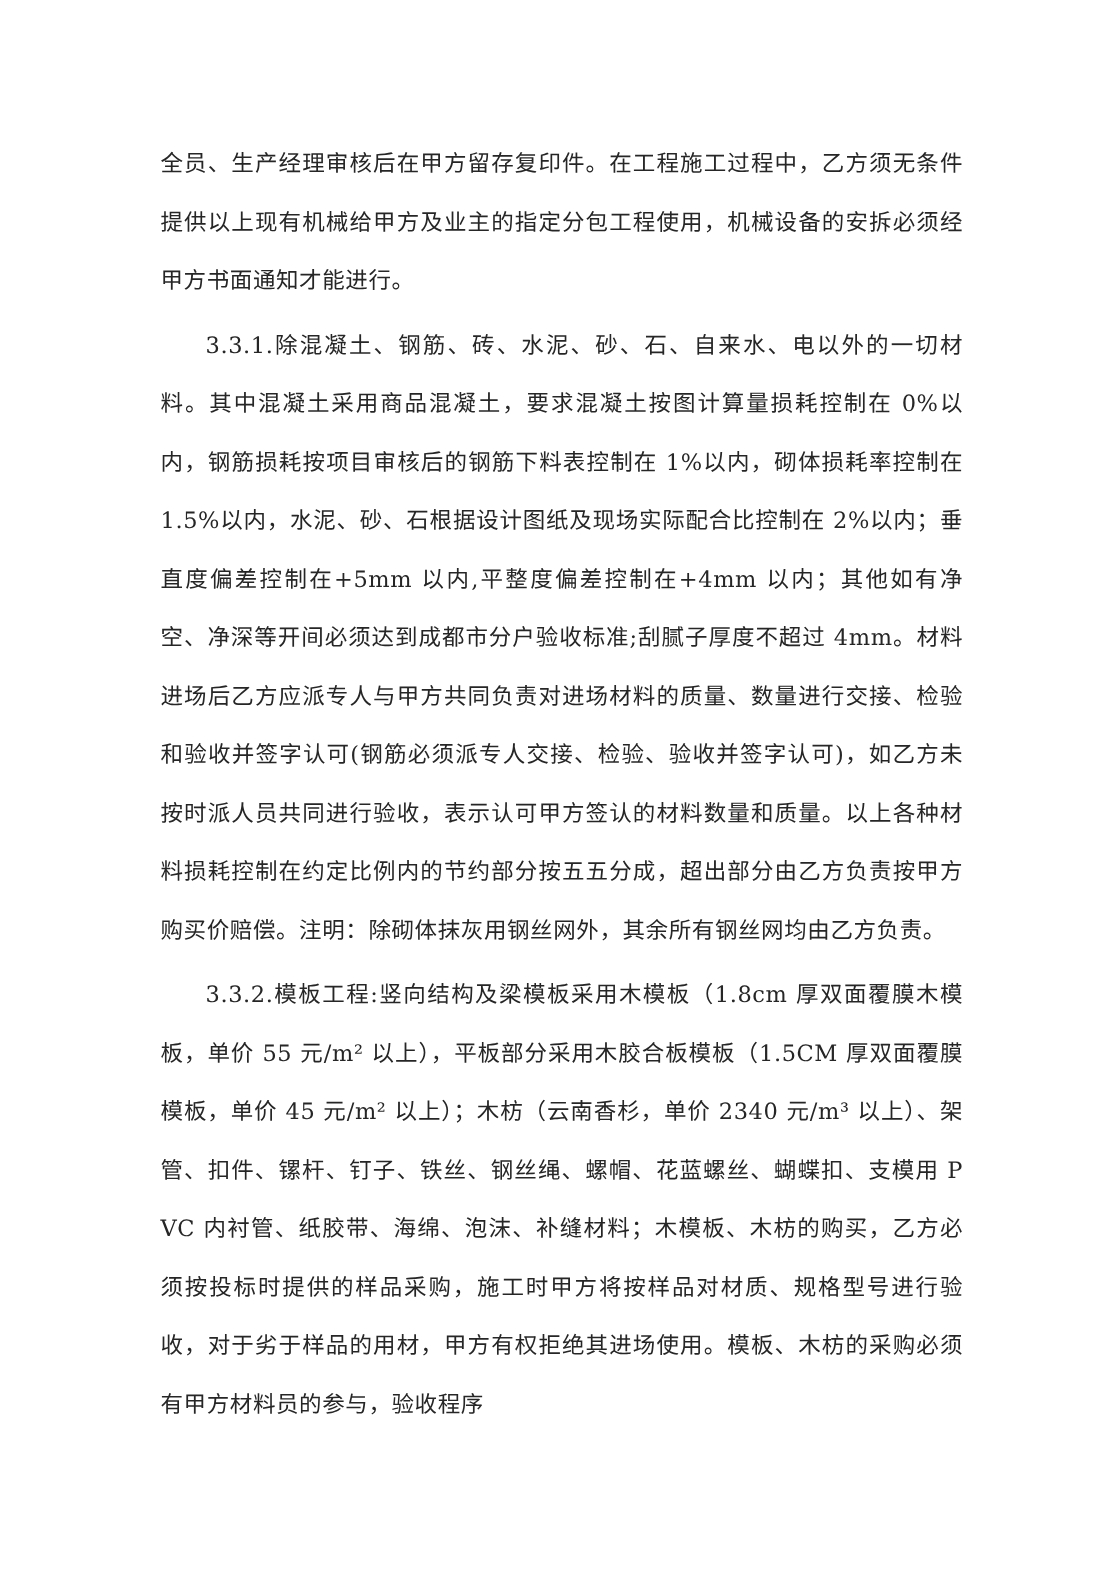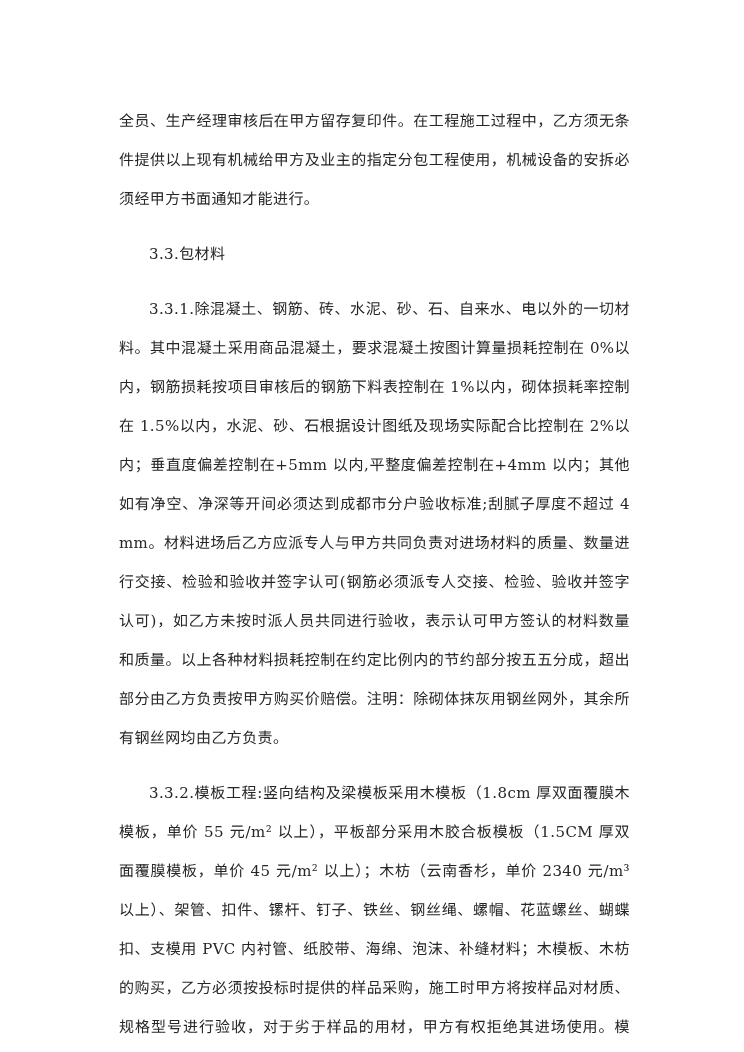--- a/index.html
+++ b/index.html
@@ -21,33 +21,32 @@
     top: 86px;
     width: 543px;
     color: #262626;
     font-size: 15px;
     line-height: 39px;
     text-align: justify;
     text-justify: inter-character;
     letter-spacing: 0.4px;
   }
   .para {
-    margin: 16px;
+    margin: 4px;
     padding: 0;
     text-align: justify;
     text-align-last: left;
     word-break: break-all;
   }
   .para.indent {
     text-indent: 2em;
   }
 </style>
 </head>
 <body>
 
 <div class="page">
   <div class="text-block">
     <p class="para">全员、生产经理审核后在甲方留存复印件。在工程施工过程中，乙方须无条件提供以上现有机械给甲方及业主的指定分包工程使用，机械设备的安拆必须经甲方书面通知才能进行。</p>
-    <p class="para indent">3.3.包材料</p>
     <p class="para indent">3.3.1.除混凝土、钢筋、砖、水泥、砂、石、自来水、电以外的一切材料。其中混凝土采用商品混凝土，要求混凝土按图计算量损耗控制在 0%以内，钢筋损耗按项目审核后的钢筋下料表控制在 1%以内，砌体损耗率控制在 1.5%以内，水泥、砂、石根据设计图纸及现场实际配合比控制在 2%以内；垂直度偏差控制在+5mm 以内,平整度偏差控制在+4mm 以内；其他如有净空、净深等开间必须达到成都市分户验收标准;刮腻子厚度不超过 4mm。材料进场后乙方应派专人与甲方共同负责对进场材料的质量、数量进行交接、检验和验收并签字认可(钢筋必须派专人交接、检验、验收并签字认可)，如乙方未按时派人员共同进行验收，表示认可甲方签认的材料数量和质量。以上各种材料损耗控制在约定比例内的节约部分按五五分成，超出部分由乙方负责按甲方购买价赔偿。注明：除砌体抹灰用钢丝网外，其余所有钢丝网均由乙方负责。</p>
     <p class="para indent">3.3.2.模板工程:竖向结构及梁模板采用木模板（1.8cm 厚双面覆膜木模板，单价 55 元/m² 以上），平板部分采用木胶合板模板（1.5CM 厚双面覆膜模板，单价 45 元/m² 以上）；木枋（云南香杉，单价 2340 元/m³ 以上）、架管、扣件、镙杆、钉子、铁丝、钢丝绳、螺帽、花蓝螺丝、蝴蝶扣、支模用 PVC 内衬管、纸胶带、海绵、泡沫、补缝材料；木模板、木枋的购买，乙方必须按投标时提供的样品采购，施工时甲方将按样品对材质、规格型号进行验收，对于劣于样品的用材，甲方有权拒绝其进场使用。模板、木枋的采购必须有甲方材料员的参与，验收程序</p>
   </div>
 </div>
 
 </body></html>

